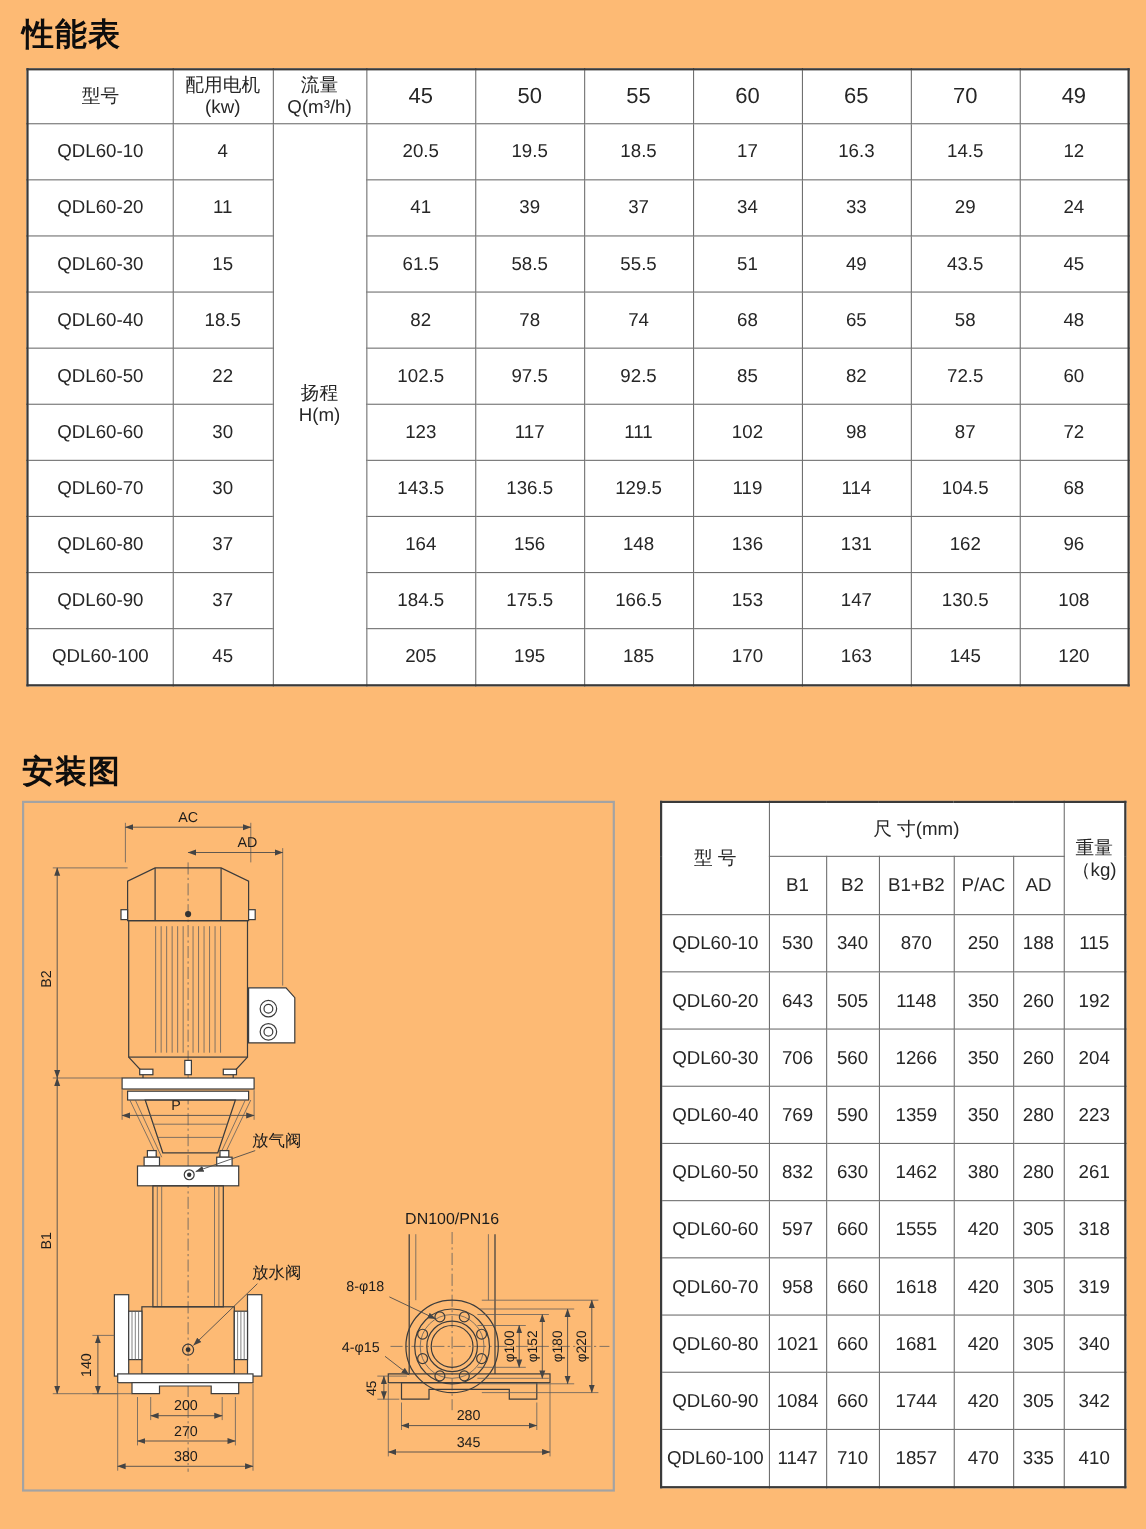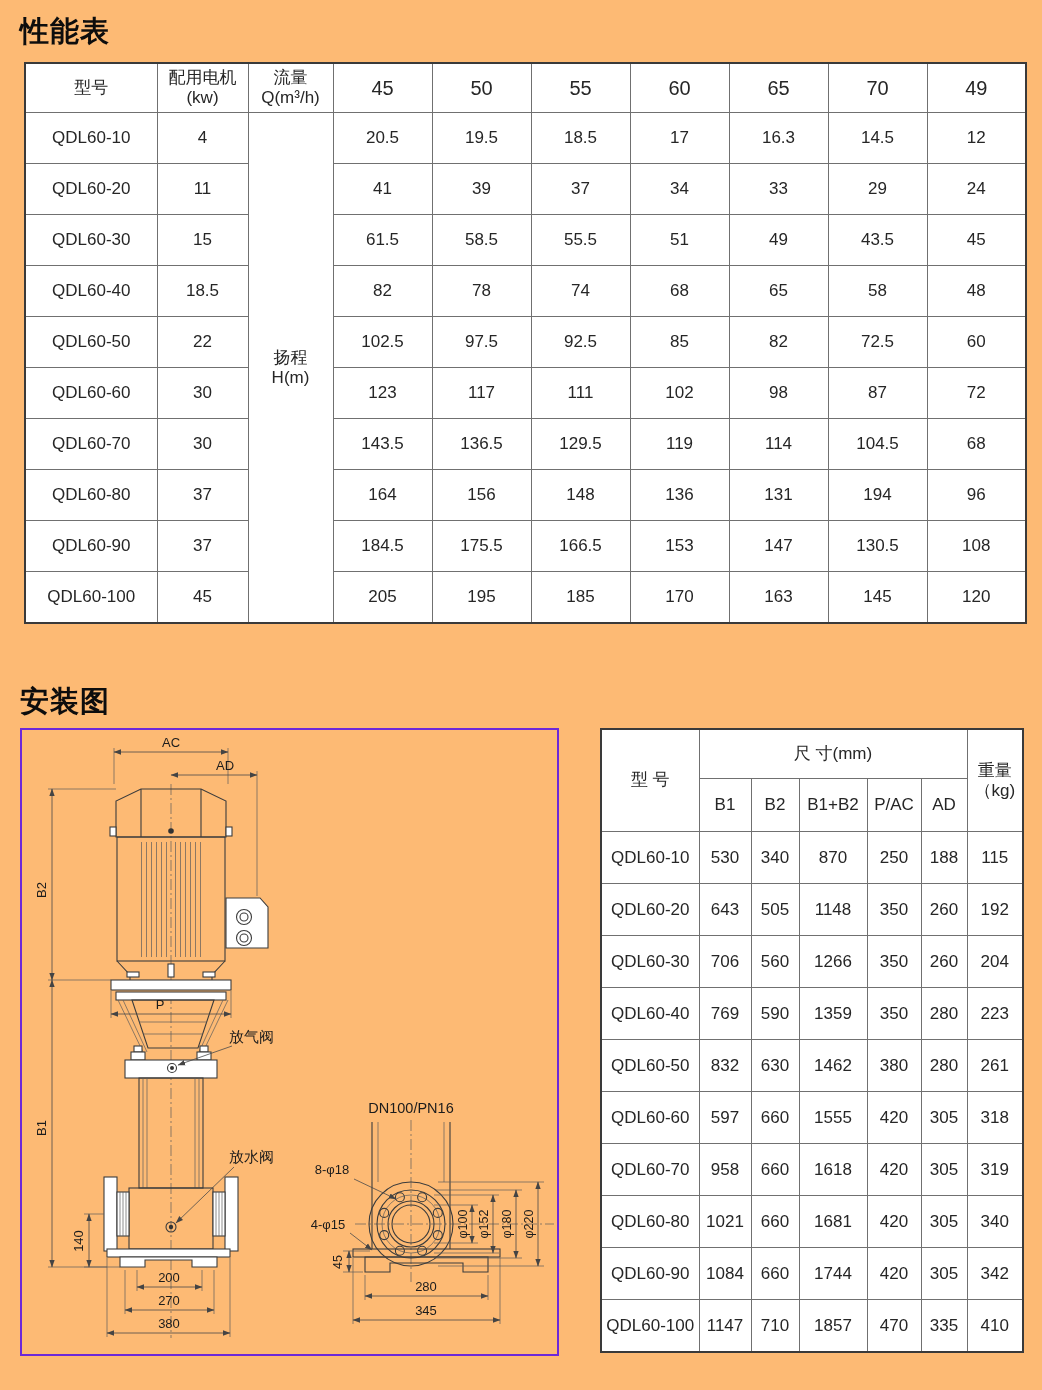--- a/index.html
+++ b/index.html
@@ -15,21 +15,21 @@
   #perf th{height:48px;font-size:17px;line-height:1.12;}
   #perf th.num{font-size:20px;}
   #perf td{height:50px;font-size:17px;}
   
   #dims{position:absolute;left:600px;top:728px;width:422px;}
   #dims th{font-size:17px;line-height:1.3;}
   #dims .hr1 th{height:48px;}
   #dims .hr2 th{height:52px;}
   #dims td{height:51px;font-size:17px;}
   
-  #drawbox{position:absolute;left:20px;top:728px;width:539px;height:628px;border:2px solid #6d28d9;box-sizing:border-box;}
+  #drawbox{position:absolute;left:20px;top:728px;width:539px;height:628px;border:2px solid #a3a3a3;box-sizing:border-box;}
   #footnote{position:absolute;left:20px;top:1395px;font-size:17px;color:#1f1f1f;white-space:nowrap;}
   .twoline div{line-height:1.15;}
   
   .ln{stroke:#3c3c3c;stroke-width:1.1;fill:none;}
   .lnf{stroke:#3c3c3c;stroke-width:1.1;fill:#fff;}
   .tn{stroke:#5c5c5c;stroke-width:.7;fill:none;}
   .dm{stroke:#4a4a4a;stroke-width:.8;fill:none;}
   .cl{stroke:#5c5c5c;stroke-width:.7;stroke-dasharray:11 3 2 3;fill:none;}
   svg text{fill:#1c1c1c;font-family:"Liberation Sans","DejaVu Sans",sans-serif;}
   .dt{font-size:13px;}
@@ -160,21 +160,21 @@
         <td>68</td>
       </tr>
       <tr>
         <td>QDL60-80</td>
         <td>37</td>
         <td>164</td>
         <td>156</td>
         <td>148</td>
         <td>136</td>
         <td>131</td>
-        <td>194</td>
+        <td>162</td>
         <td>96</td>
       </tr>
       <tr>
         <td>QDL60-90</td>
         <td>37</td>
         <td>184.5</td>
         <td>175.5</td>
         <td>166.5</td>
         <td>153</td>
         <td>147</td>

